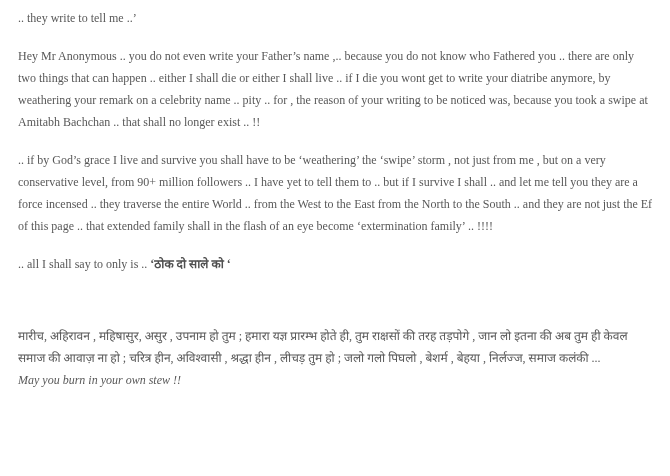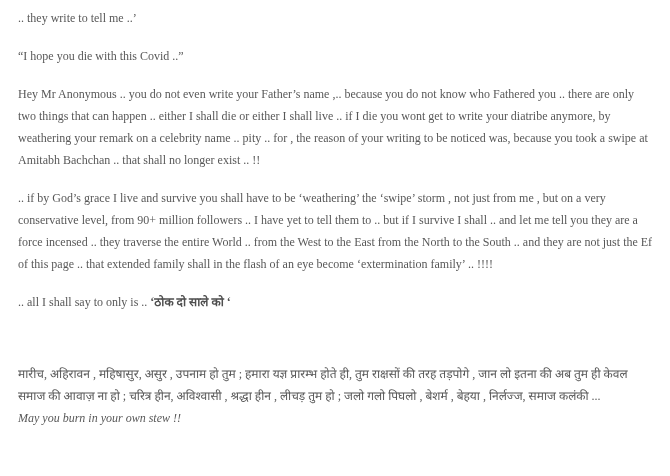--- a/index.html
+++ b/index.html
@@ -38,21 +38,20 @@
     font-weight: bold;
     color: #4f4f4f;
   }
 </style>
 </head>
 <body>
 
 <main class="page">
   <p>.. they write to tell me ..’</p>
 
-  <p>“I hope you die with this Covid ..”</p>
 
   <p>Hey Mr Anonymous .. you do not even write your Father’s name ,.. because you do not know who Fathered you .. there are only two things that can happen .. either I shall die or either I shall live .. if I die you wont get to write your diatribe anymore, by weathering your remark on a celebrity name .. pity .. for , the reason of your writing to be noticed was, because you took a swipe at Amitabh Bachchan .. that shall no longer exist .. !!</p>
 
   <p>.. if by God’s grace I live and survive you shall have to be ‘weathering’ the ‘swipe’ storm , not just from me , but on a very conservative level, from 90+ million followers .. I have yet to tell them to .. but if I survive I shall .. and let me tell you they are a force incensed .. they traverse the entire World .. from the West to the East from the North to the South .. and they are not just the Ef of this page .. that extended family shall in the flash of an eye become ‘extermination family’ .. !!!!</p>
 
   <p><span>.. all I shall say to only is .. </span><span class="bold-phrase">‘ठोक दो साले को ‘</span></p>
 
   <p class="hindi-para">मारीच, अहिरावन , महिषासुर, असुर , उपनाम हो तुम ;  हमारा यज्ञ प्रारम्भ होते ही, तुम राक्षसों की तरह तड़पोगे , जान लो इतना की अब तुम ही केवल समाज की आवाज़ ना हो ;  चरित्र हीन, अविश्वासी , श्रद्धा हीन , लीचड़ तुम हो ; जलो गलो पिघलो , बेशर्म , बेहया , निर्लज्ज, समाज कलंकी  ...</p>
 
   <p class="closing-line">May you burn in your own stew  !!</p>

